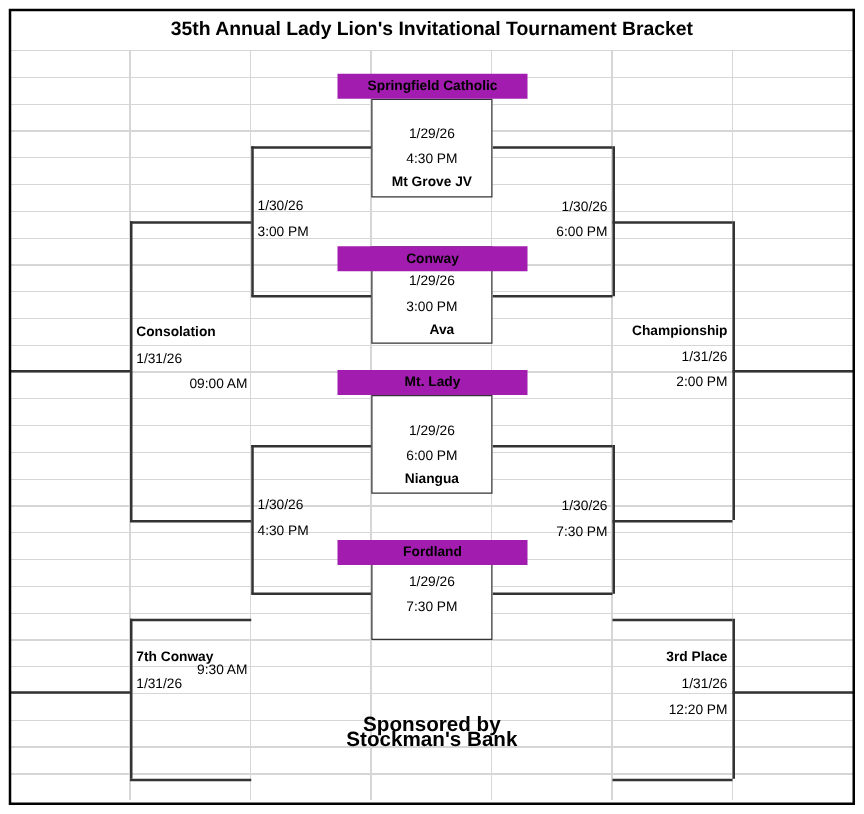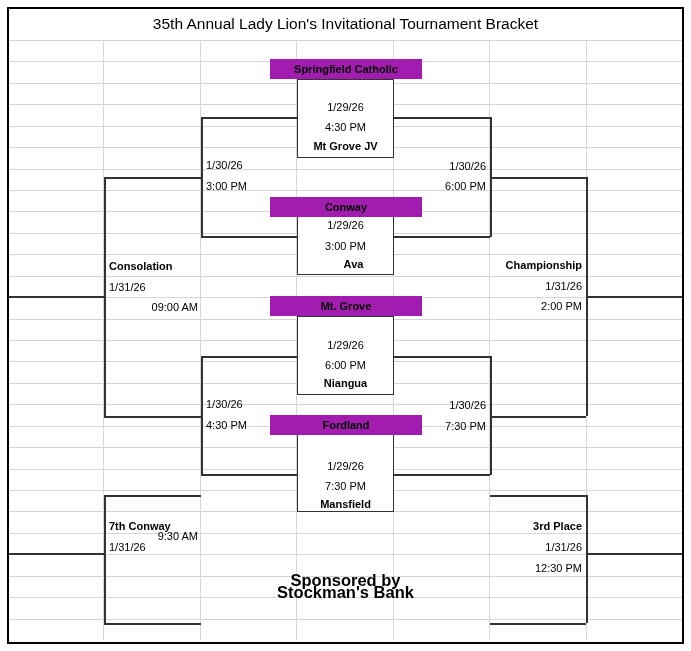--- a/index.html
+++ b/index.html
@@ -21,21 +21,21 @@
   .outer-border{position:absolute;left:7px;top:7px;width:673px;height:633px;border:2px solid #000;}
   .bl{position:absolute;background:#333;}           
   .hl{height:1.6px;} .vl{width:1.6px;}
   .gamebox{position:absolute;left:297px;width:97px;background:#fff;border:1.6px solid #333;box-sizing:border-box;}
   .txt{position:absolute;height:20px;line-height:20px;font-size:11px;white-space:nowrap;}
   .b{font-weight:bold;}
   .ctr{text-align:center;}
   .rt{text-align:right;}
   .teamlabel{background:#a21caf;}
   .title{position:absolute;left:8px;top:10px;width:675px;height:28px;line-height:28px;
-         text-align:center;font-size:15.5px;font-weight:normal;}
+         text-align:center;font-size:15.5px;font-weight:bold;}
   .sponsor{position:absolute;left:8px;width:675px;height:22px;line-height:22px;
            text-align:center;font-size:16.5px;font-weight:bold;}
 </style>
 </head>
 <body>
 
 <div class="sheet">
 
   <div class="grid-rows"></div>
   <div class="grid-cols"></div>
@@ -85,29 +85,28 @@
   <div class="txt b ctr teamlabel" style="left:270px;top:59px;width:152px;">Springfield Catholic</div>
   <div class="txt ctr" style="left:297px;top:97px;width:97px;">1/29/26</div>
   <div class="txt ctr" style="left:297px;top:117px;width:97px;">4:30 PM</div>
   <div class="txt b ctr" style="left:297px;top:136px;width:97px;">Mt Grove JV</div>
 
   <div class="txt b ctr teamlabel" style="left:270px;top:177px;width:152px;margin-top:20px;">Conway</div>
   <div class="txt ctr" style="left:297px;top:215px;width:97px;">1/29/26</div>
   <div class="txt ctr" style="left:297px;top:236px;width:97px;">3:00 PM</div>
   <div class="txt b ctr" style="left:297px;top:254px;width:113px;">Ava</div>
 
-  <div class="txt b ctr teamlabel" style="left:270px;top:296px;width:152px;">Mt. Grove</div>
+  <div class="txt b ctr teamlabel" style="left:270px;top:296px;width:152px;">Mt. Lady</div>
   <div class="txt ctr" style="left:297px;top:335px;width:97px;">1/29/26</div>
   <div class="txt ctr" style="left:297px;top:355px;width:97px;">6:00 PM</div>
   <div class="txt b ctr" style="left:297px;top:373px;width:97px;">Niangua</div>
 
-  <div class="txt b ctr teamlabel" style="left:270px;top:415px;width:152px;">Fordland</div>
+  <div class="txt b ctr teamlabel" style="left:270px;top:432px;width:152px;">Fordland</div>
   <div class="txt ctr" style="left:297px;top:456px;width:97px;">1/29/26</div>
   <div class="txt ctr" style="left:297px;top:476px;width:97px;">7:30 PM</div>
-  <div class="txt b ctr" style="left:297px;top:494px;width:97px;">Mansfield</div>
 
   <div class="txt" style="left:206px;top:155px;">1/30/26</div>
   <div class="txt" style="left:206px;top:176px;">3:00 PM</div>
   <div class="txt rt" style="left:401px;top:156px;width:85px;">1/30/26</div>
   <div class="txt rt" style="left:401px;top:176px;width:85px;">6:00 PM</div>
   <div class="txt" style="left:206px;top:394px;">1/30/26</div>
   <div class="txt" style="left:206px;top:415px;">4:30 PM</div>
   <div class="txt rt" style="left:401px;top:395px;width:85px;">1/30/26</div>
   <div class="txt rt" style="left:401px;top:416px;width:85px;">7:30 PM</div>
 
@@ -118,19 +117,19 @@
   <div class="txt b rt" style="left:462px;top:255px;width:120px;">Championship</div>
   <div class="txt rt" style="left:462px;top:276px;width:120px;">1/31/26</div>
   <div class="txt rt" style="left:462px;top:296px;width:120px;">2:00 PM</div>
 
   <div class="txt b" style="left:109px;top:516px;">7th Conway</div>
   <div class="txt" style="left:109px;top:537px;">1/31/26</div>
   <div class="txt rt" style="left:110px;top:526px;width:88px;">9:30 AM</div>
 
   <div class="txt b rt" style="left:462px;top:516px;width:120px;">3rd Place</div>
   <div class="txt rt" style="left:462px;top:537px;width:120px;">1/31/26</div>
-  <div class="txt rt" style="left:462px;top:558px;width:120px;">12:30 PM</div>
+  <div class="txt rt" style="left:462px;top:558px;width:120px;">12:20 PM</div>
 
   <div class="sponsor" style="top:569px;">Sponsored by</div>
   <div class="sponsor" style="top:581px;">Stockman's Bank</div>
 
   <div class="outer-border"></div>
 </div>
 
 </body></html>

